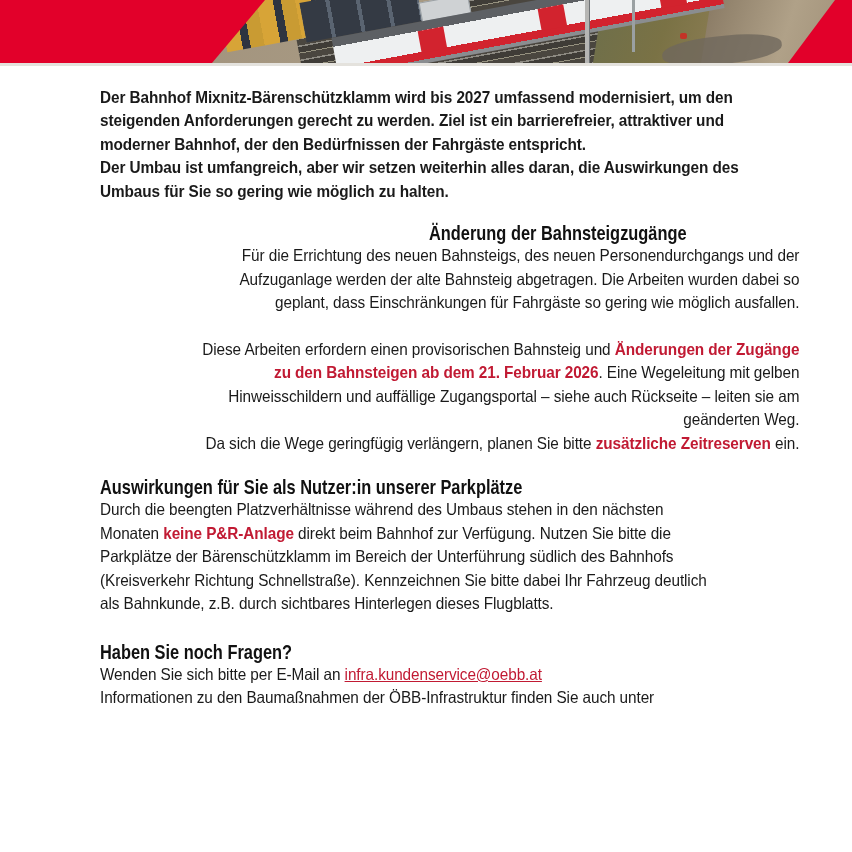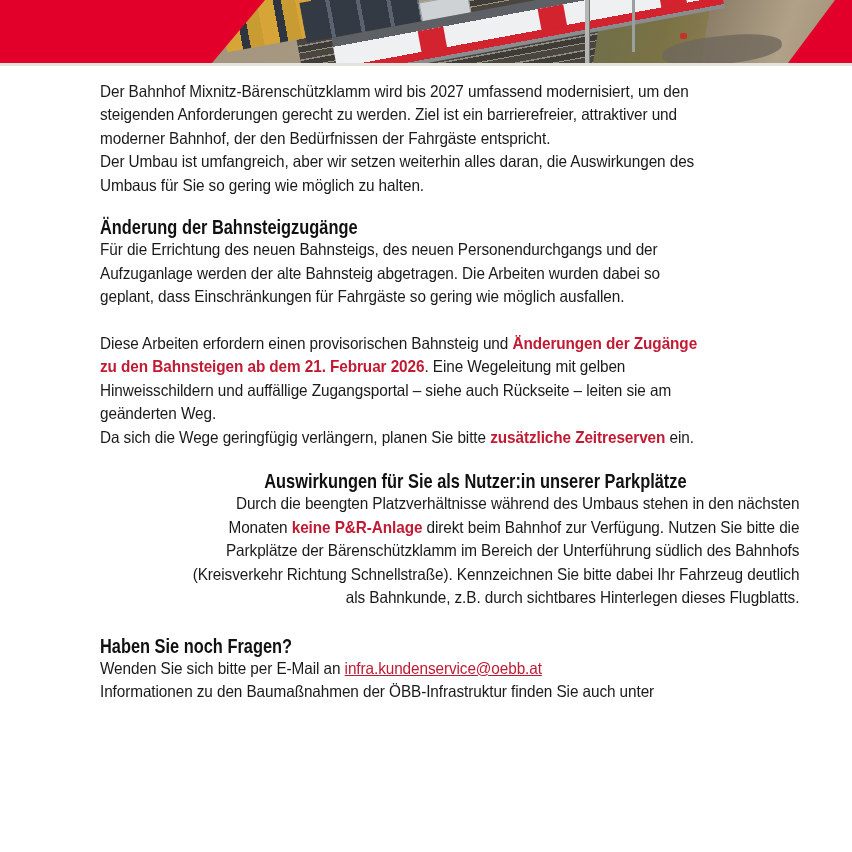--- a/index.html
+++ b/index.html
@@ -35,23 +35,23 @@
     clip-path:polygon(0 0,265px 0,212px 100%,0 100%);}
   .banner-right{position:absolute;inset:0;background:#e2002a;
     clip-path:polygon(835px 0,100% 0,100% 100%,788px 100%);}
   
   .content{padding-left:100px;padding-right:0;}
   .titles{margin:40px 0 0 0;}
   .title-line{font-size:40px;font-weight:bold;line-height:52px;color:#111;
     letter-spacing:-0.5px;white-space:nowrap;transform:scaleX(0.73);transform-origin:0 50%;}
   h2{margin:0;font-size:21px;font-weight:bold;line-height:23.4px;color:#111;
     white-space:nowrap;transform:scaleX(0.78);transform-origin:0 50%;}
-  .sec-intro{margin-top:14px;}
-  .sec-access{margin-top:18px;}
-  .sec-parking{margin-top:20px;text-align:right;}
+  .sec-intro{margin-top:20px;font-weight:bold;}
+  .sec-access{margin-top:18px;text-align:right;}
+  .sec-parking{margin-top:20px;}
   .sec-questions{margin-top:24px;}
   .line{font-size:16.5px;line-height:23.4px;letter-spacing:-0.1px;white-space:nowrap;
     transform:scaleX(0.93);transform-origin:0 50%;}
   .gap{height:23.4px;}
   .em{color:#c11a33;font-weight:bold;}
   .link{color:#c11a33;text-decoration:underline;cursor:pointer;}
 </style>
 </head>
 <body>
 

